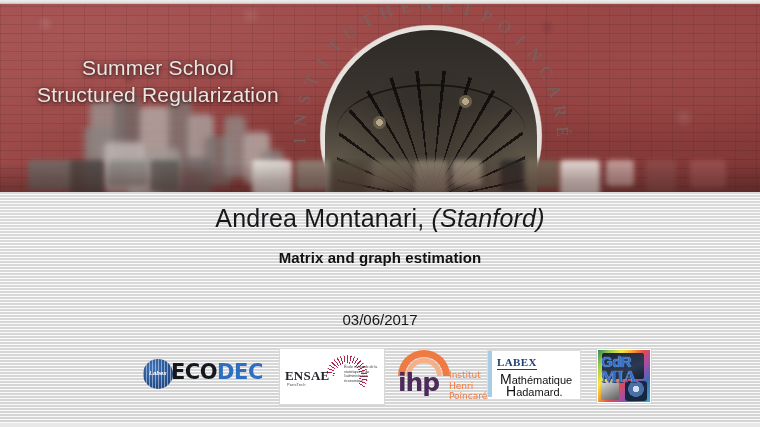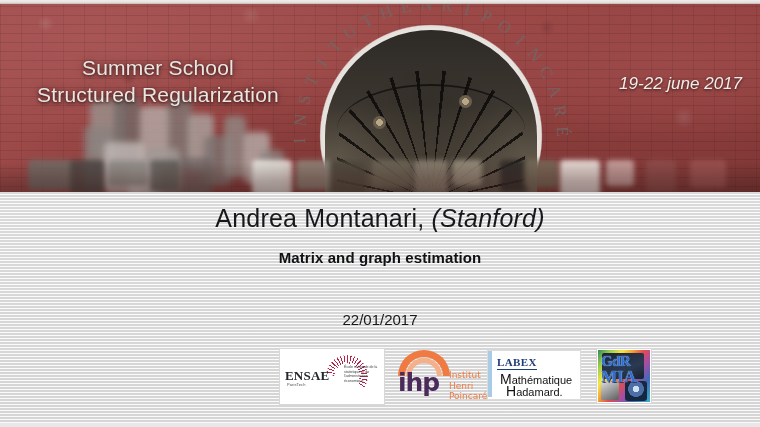--- a/index.html
+++ b/index.html
@@ -307,21 +307,21 @@
     position:absolute;left:4px;top:33px;width:18px;height:18px;
     background:linear-gradient(150deg,#d9d9d9,#8e8e8e 60%,#5e5e5e);border-radius:2px;
   }
   .mia-photo2{
     position:absolute;left:28px;top:32px;width:22px;height:20px;
     background:radial-gradient(circle at 50% 40%,#cfe0ef 0 18%,#4d6fa8 19% 48%,#16283f 49%);
     border-radius:3px;
   }
   .mia-gdr{
     position:absolute;left:4px;top:4px;width:46px;
-    font-family:Liberation Serif, serif;
+    font-family:Liberation Sans, sans-serif;
     font-size:15px;font-weight:bold;color:#2f6fd0;
     text-shadow:0 0 1px #fff, 1px 1px 0 #10305f;
     letter-spacing:-.5px;
   }
   .mia-mia{
     position:absolute;left:4px;top:18px;width:50px;
     font-family:"Liberation Serif", serif;
     font-size:17px;font-weight:bold;color:#2f6fd0;
     text-shadow:0 0 1px #fff, 1px 1px 0 #10305f;
     letter-spacing:0px;
@@ -404,38 +404,43 @@
         <div style="position: absolute; border-radius: 4px; left: 646px; bottom: 4px; width: 30px; height: 32px; background: rgb(141, 76, 74); opacity: 0.85;"></div>
         <div style="position: absolute; border-radius: 4px; left: 690px; bottom: 8px; width: 36px; height: 28px; background: rgb(155, 82, 80); opacity: 0.85;"></div>
       </div>
     <div class="photo-bottom"></div>
 
     <div class="event-title">
       <div>Summer School</div>
       <div>Structured Regularization</div>
     </div>
 
-    <div class="event-date">19-22 june 2017</div>
   </div>
 
   <div class="top-strip"></div>
 
   <div class="body">
 
     <div class="speaker">
       <span>Andrea Montanari,</span>
       <i>(Stanford)</i>
     </div>
 
     <div class="talk-title">Matrix and graph estimation</div>
-    <div class="date-line">22/01/2017</div>
+    <div class="date-line">03/06/2017</div>
 
     <div class="logos" style="top:154px;">
 
 
+      <div class="logo ecodec">
+        <div class="ecodec-circ">
+          <span>Labex</span>
+        </div>
+        <div class="ecodec-word"><span>ECO</span><em>DEC</em></div>
+      </div>
 
       <div class="logo ensae">
         <div class="ensae-spiral"></div>
         <div class="ensae-name">ENSAE</div>
         <div class="ensae-sub">ParisTech</div>
         <div class="ensae-desc">École nationale de la statistique et de l'administration économique</div>
       </div>
 
       <div class="logo ihp">
         <div class="ihp-arc"></div>

